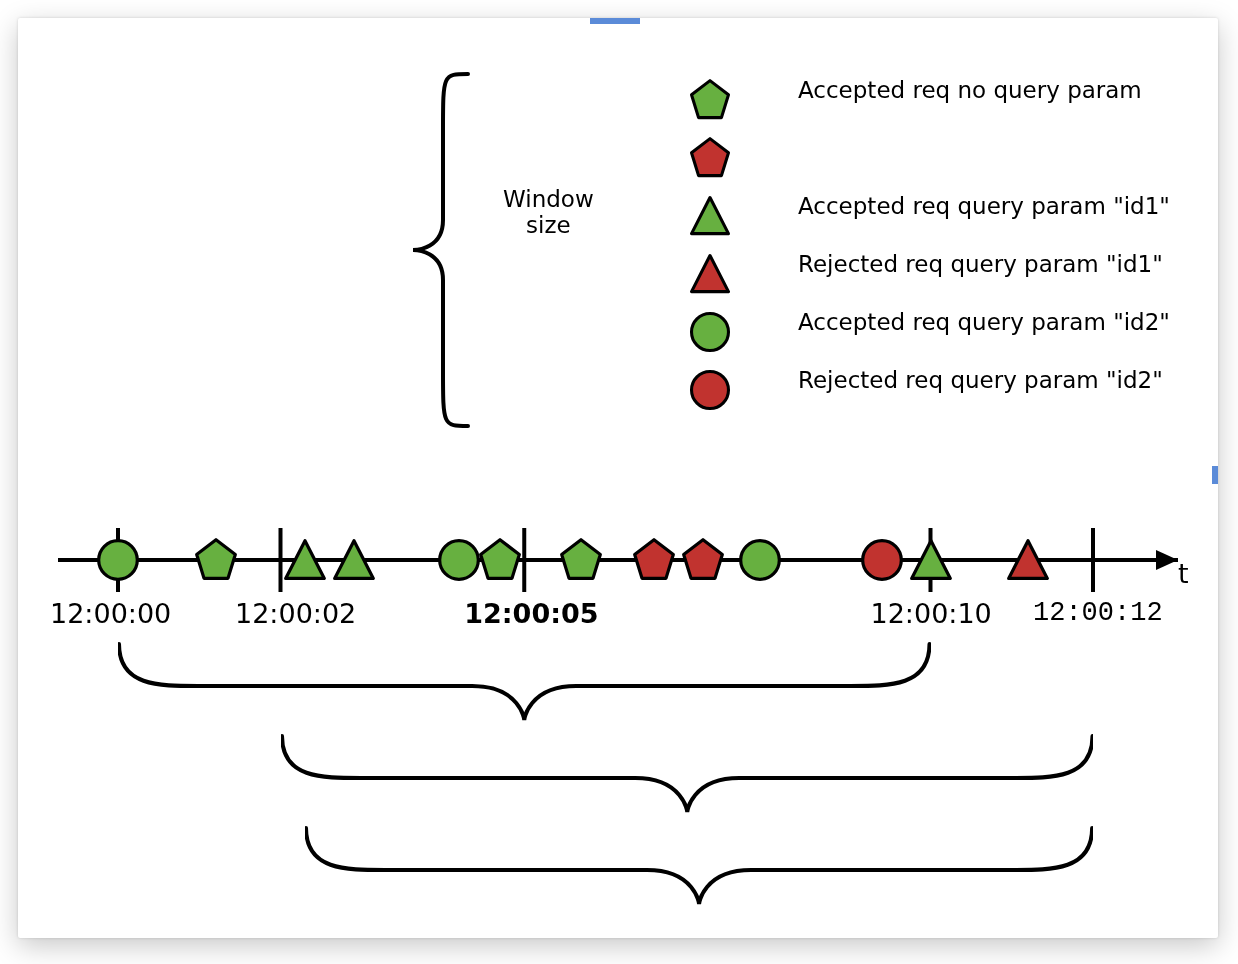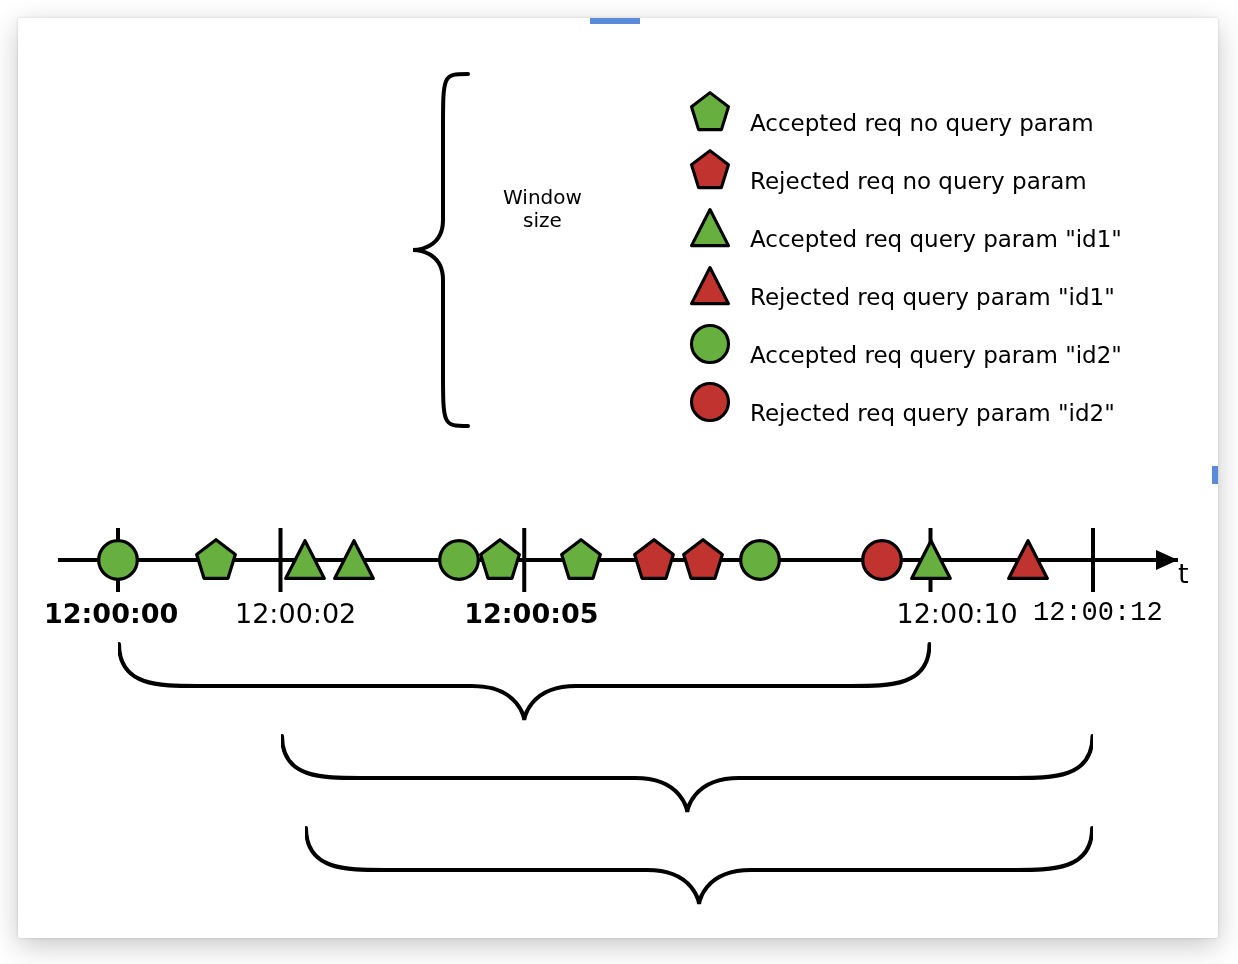--- a/index.html
+++ b/index.html
@@ -19,31 +19,32 @@
     border-radius:2px;
   }
   .legend{
     position:absolute;
     top:60px;
     left:670px;
     width:520px;
   }
   .legend-row{
     display:flex;
-    align-items:flex-end;
+    align-items:flex-start;
     height:58px;
+    gap:48px;
   }
   .legend-icon{width:46px;height:46px;flex:0 0 auto;margin-right:16px;}
   .legend-text{font-size:23px;line-height:1.1;}
   .ws-label{
     position:absolute;
     left:485px;
     top:168px;
     text-align:center;
-    font-size:20px;
+    font-size:23px;
     line-height:1.15;
   }
   .top-brace{position:absolute;left:370px;top:52px;width:100px;height:360px;}
   .timeline{position:absolute;left:30px;top:470px;width:1140px;height:120px;}
   .event{position:absolute;top:72px;width:46px;height:46px;transform:translate(-50%,-50%);}
   .tick-label{position:absolute;top:580px;font-size:27px;}
   .axis-label{position:absolute;left:1160px;top:540px;font-size:27px;}
   .under-brace{position:absolute;height:80px;}
   .under-brace svg{width:100%;height:100%;display:block;}
 </style>
@@ -78,21 +79,20 @@
       <div class="legend-row">
         <div class="legend-icon"><svg viewBox="0 0 100 100" width="44" height="44">
             <use href="#shape-pentagon" fill="#67b040" stroke="#000" stroke-width="7" stroke-linejoin="round"></use>
           </svg></div>
         <div class="legend-text">Accepted req no query param</div>
       </div>
       <div class="legend-row">
         <div class="legend-icon"><svg viewBox="0 0 100 100" width="44" height="44">
             <use href="#shape-pentagon" fill="#c1332f" stroke="#000" stroke-width="7" stroke-linejoin="round"></use>
           </svg></div>
-        <div class="legend-text">Rejected req no query param</div>
       </div>
       <div class="legend-row">
         <div class="legend-icon"><svg viewBox="0 0 100 100" width="44" height="44">
             <use href="#shape-triangle" fill="#67b040" stroke="#000" stroke-width="7" stroke-linejoin="round"></use>
           </svg></div>
         <div class="legend-text">Accepted req query param "id1"</div>
       </div>
       <div class="legend-row">
         <div class="legend-icon"><svg viewBox="0 0 100 100" width="44" height="44">
             <use href="#shape-triangle" fill="#c1332f" stroke="#000" stroke-width="7" stroke-linejoin="round"></use>
@@ -120,24 +120,24 @@
         <line x1="70" y1="40" x2="70" y2="104" stroke="#000" stroke-width="4"></line>
         <line x1="232.5" y1="40" x2="232.5" y2="104" stroke="#000" stroke-width="4"></line>
         <line x1="476.25" y1="40" x2="476.25" y2="104" stroke="#000" stroke-width="4"></line>
         <line x1="882.5" y1="40" x2="882.5" y2="104" stroke="#000" stroke-width="4"></line>
         <line x1="1045" y1="40" x2="1045" y2="104" stroke="#000" stroke-width="4"></line>
       </svg>
   </div>
   <span class="axis-label">t</span>
 
   <div id="tick-labels">
-      <span class="tick-label" style="left: 26px; font-weight: bold;">12:00:00</span>
+      <span class="tick-label" style="left: 32px;">12:00:00</span>
       <span class="tick-label" style="left: 217px;">12:00:02</span>
       <span class="tick-label" style="left: 446.25px; font-weight: bold;">12:00:05</span>
-      <span class="tick-label" style="left: 852.5px; margin-left: 26px;">12:00:10</span>
+      <span class="tick-label" style="left: 852.5px;">12:00:10</span>
       <span class="tick-label" style="left: 1015px; font-family: Liberation Mono, monospace;">12:00:12</span>
     </div>
 
   <div id="events-layer">
       <div class="event" style="left: 100px; top: 542px;"><svg viewBox="0 0 100 100" width="46" height="46">
           <use href="#shape-circle" fill="#67b040" stroke="#000" stroke-width="7" stroke-linejoin="round"></use>
         </svg></div>
       <div class="event" style="left: 197.5px; top: 542px;"><svg viewBox="0 0 100 100" width="46" height="46">
           <use href="#shape-pentagon" fill="#67b040" stroke="#000" stroke-width="7" stroke-linejoin="round"></use>
         </svg></div>

